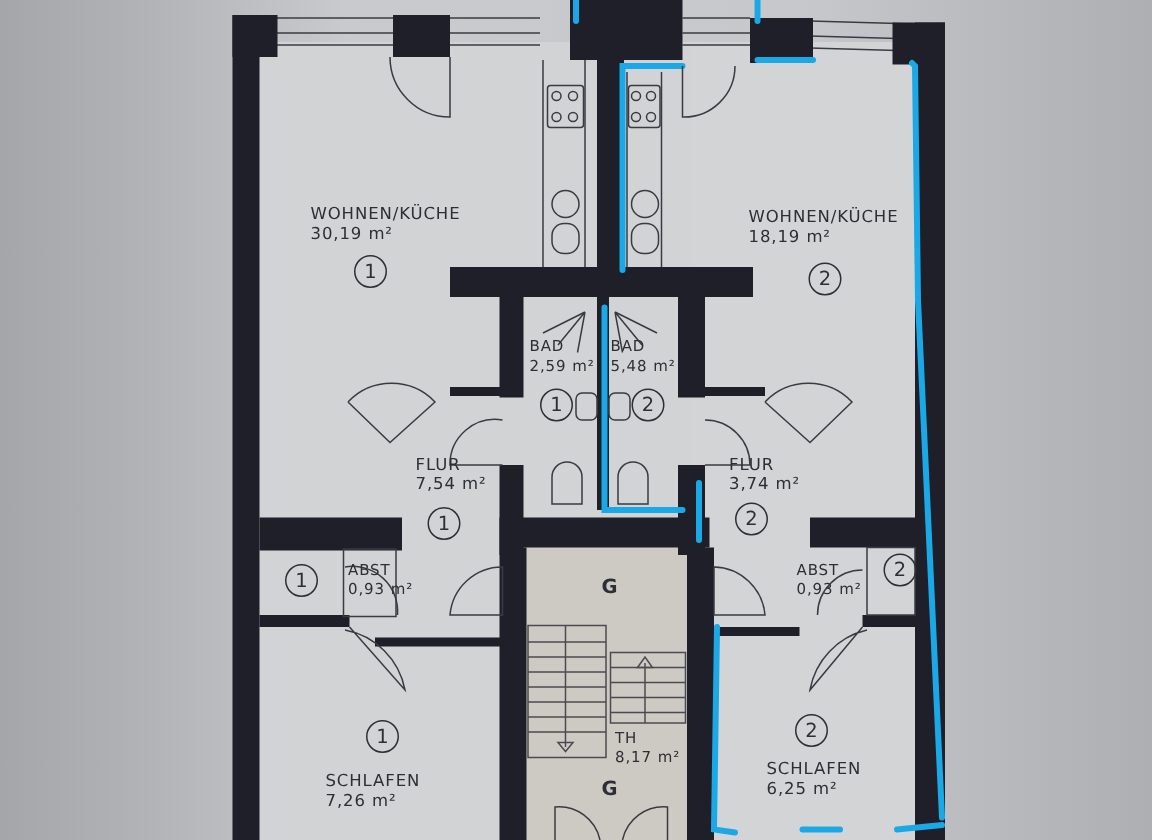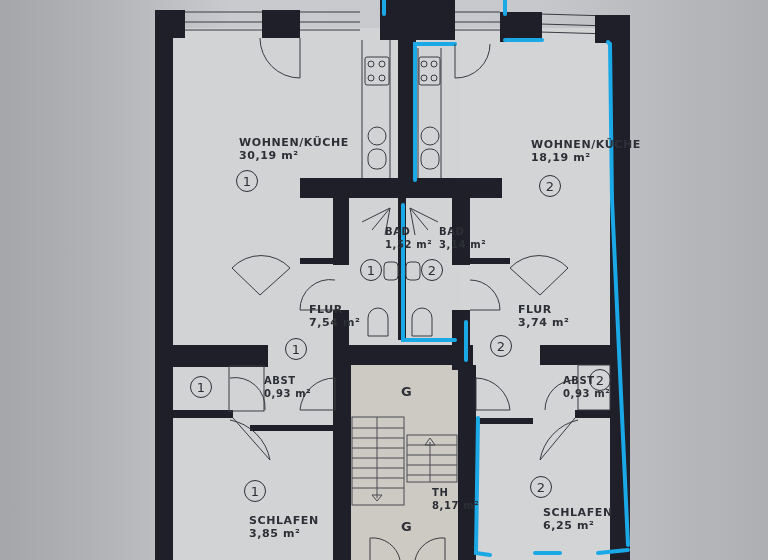--- a/index.html
+++ b/index.html
@@ -1,21 +1,21 @@
 <!DOCTYPE html>
 <html><head>
 <meta charset="utf-8">
 <style>
   html,body{margin:0;padding:0;}
   body{width:768px;height:560px;overflow:hidden;position:relative;
        background:linear-gradient(90deg,#a4a6aa 0%,#b0b2b6 12%,#c9cacd 30%,#c7c8cb 70%,#b7b8bb 88%,#aeafb3 100%);
        font-family:"Liberation Sans","DejaVu Sans",sans-serif;}
   #plan{position:absolute;left:0;top:0;width:768px;height:560px;}
-  .lbl{position:absolute;font-family:"DejaVu Sans","Liberation Sans",sans-serif;font-weight:bold;
-       color:#2d2f36;font-size:11px;line-height:13px;letter-spacing:0.6px;white-space:nowrap;margin-left:32px;}
+  .lbl{position:absolute;font-family:"DejaVu Sans","Liberation Sans",sans-serif;font-weight:normal;
+       color:#2d2f36;font-size:11px;line-height:13px;letter-spacing:0.6px;white-space:nowrap;}
   .badge{position:absolute;width:22px;height:22px;border:1.3px solid #2d2f36;border-radius:50%;
          display:flex;align-items:center;justify-content:center;font-family:"DejaVu Sans",sans-serif;
          font-size:13px;color:#2d2f36;box-sizing:border-box;}
   .g{position:absolute;font-family:"DejaVu Sans",sans-serif;font-weight:bold;font-size:13px;color:#2d2f36;}
 </style>
 </head>
 <body>
 
 <svg id="plan" viewBox="0 0 768 560" xmlns="http://www.w3.org/2000/svg">
 
@@ -169,27 +169,27 @@
 <div class="badge" style="left:236px;top:170px;">1</div>
 
 <div class="lbl" style="left:499px;top:138px;">
   <div>WOHNEN/KÜCHE</div>
   <div>18,19 m²</div>
 </div>
 <div class="badge" style="left:539px;top:175px;">2</div>
 
 <div class="lbl" style="left:353px;top:225px;font-size:10px;">
   <div>BAD</div>
-  <div>1,52 m²</div>
+  <div>2,59 m²</div>
 </div>
 <div class="badge" style="left:360px;top:259px;">1</div>
 
 <div class="lbl" style="left:407px;top:225px;font-size:10px;">
   <div>BAD</div>
-  <div>3,14 m²</div>
+  <div>5,48 m²</div>
 </div>
 <div class="badge" style="left:421px;top:259px;">2</div>
 
 <div class="lbl" style="left:277px;top:303px;">
   <div>FLUR</div>
   <div>7,54 m²</div>
 </div>
 <div class="badge" style="left:285px;top:338px;">1</div>
 
 <div class="lbl" style="left:486px;top:303px;">
@@ -205,29 +205,29 @@
 <div class="badge" style="left:190px;top:376px;">1</div>
 
 <div class="lbl" style="left:531px;top:374px;font-size:10px;">
   <div>ABST</div>
   <div>0,93 m²</div>
 </div>
 <div class="badge" style="left:589px;top:369px;">2</div>
 
 <div class="lbl" style="left:217px;top:514px;">
   <div>SCHLAFEN</div>
-  <div>3,85 m²</div>
+  <div>7,26 m²</div>
 </div>
 <div class="badge" style="left:244px;top:480px;">1</div>
 
 <div class="lbl" style="left:511px;top:506px;">
   <div>SCHLAFEN</div>
   <div>6,25 m²</div>
 </div>
 <div class="badge" style="left:530px;top:476px;">2</div>
 
-<div class="lbl" style="left:400px;top:486px;font-size:10px;">
+<div class="lbl" style="left:410px;top:486px;font-size:10px;">
   <div>TH</div>
   <div>8,17 m²</div>
 </div>
 
 <div class="g" style="left:401px;top:384px;">G</div>
 <div class="g" style="left:401px;top:519px;">G</div>
 
 </body></html>

